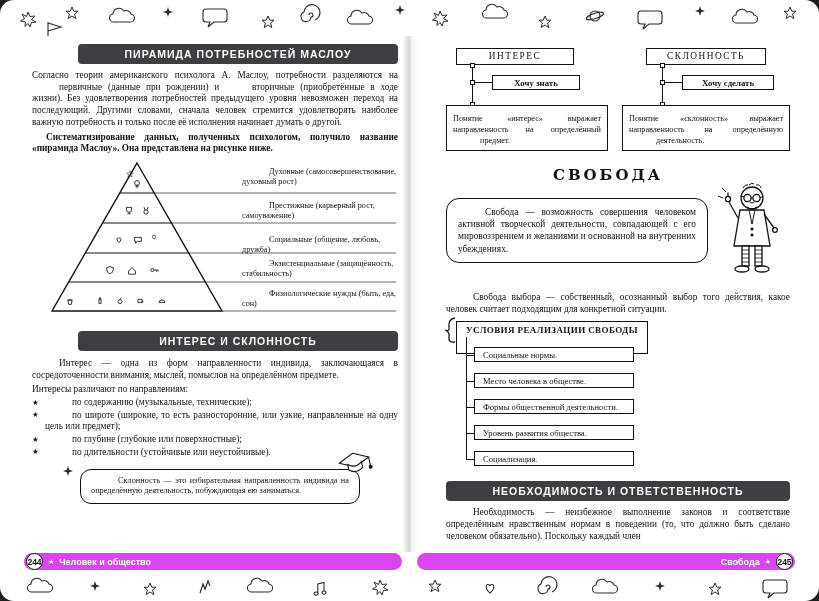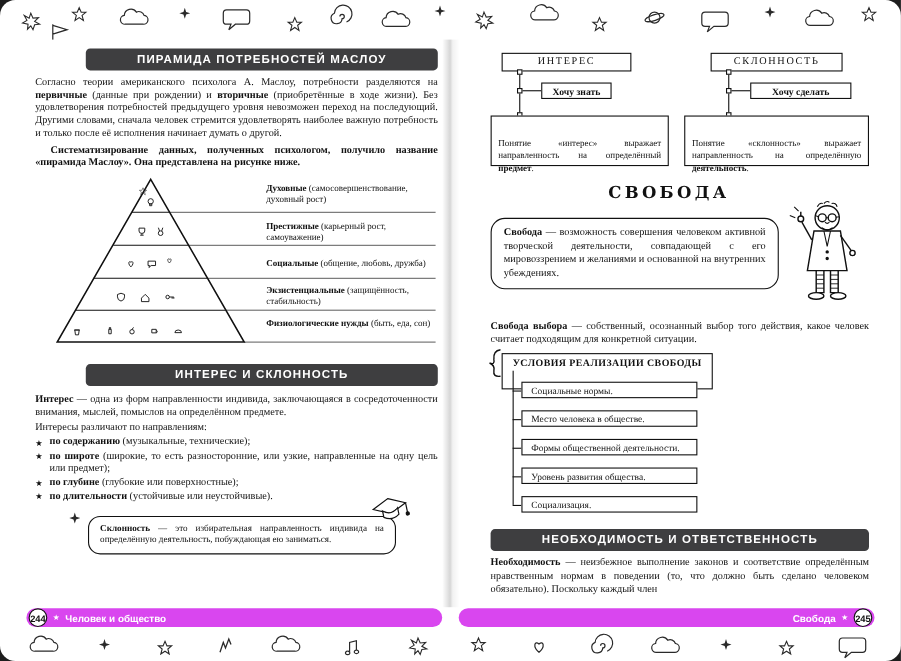--- a/index.html
+++ b/index.html
@@ -23,21 +23,21 @@
   
   .banner{
     background:#3e3e40;color:#fff;font-family:Liberation Sans, sans-serif;
     font-weight:bold;font-size:10.5px;letter-spacing:1px;text-align:center;
     padding:4px 2px;border-radius:4px;
   }
   .banner.inset{margin-left:46px;}
   
   .para{font-size:9.3px;line-height:1.26;text-align:justify;margin:0 0 3px 0;}
   .para.ind{text-indent:14px;font-weight:bold;}
-  .b{font-weight:bold;}
+  .b{font-weight:normal;margin-left:27px;}
   
   .pyr{position:relative;height:166px;margin:4px 0 6px 0;}
   .pyr svg{position:absolute;left:0;top:0;}
   .pyr-label{position:absolute;left:210px;width:156px;font-size:8.2px;line-height:1.25;}
   
   .bullet{position:relative;padding-left:13px;font-size:9.3px;line-height:1.26;text-align:justify;margin-bottom:1px;}
   .bullet .marker{position:absolute;left:0;top:0.5px;font-size:7.5px;font-family:"DejaVu Sans",sans-serif;}
   
   .callout{
     position:relative;margin:10px 0 0 48px;width:258px;
@@ -59,21 +59,21 @@
   }
   .fstar{font-size:7px;margin:0 5px;font-family:"DejaVu Sans",sans-serif;}
   .spacer{flex:1;}
   
   .flow{position:relative;height:110px;}
   .fbox{position:absolute;border:1.2px solid #111;background:#fff;text-align:center;
     font-size:9.3px;letter-spacing:1.5px;box-sizing:border-box;padding-top:2px;height:17px;}
   .wbox{position:absolute;border:1.2px solid #111;background:#fff;text-align:center;
     font-size:8.8px;font-weight:bold;box-sizing:border-box;padding-top:1.5px;height:15px;}
   .nbox{position:absolute;border:1.2px solid #111;background:#fff;font-size:8.2px;
-    line-height:1.32;text-align:justify;padding:20px 6px;box-sizing:border-box;}
+    line-height:1.32;text-align:justify;padding:8px 6px;box-sizing:border-box;}
   .vline{position:absolute;width:0;border-left:1.1px solid #111;}
   .hline{position:absolute;height:0;border-top:1.1px solid #111;}
   .node{position:absolute;width:5px;height:5px;background:#fff;border:1px solid #111;box-sizing:border-box;}
   
   .ftitle{font-family:"DejaVu Serif",serif;font-weight:bold;font-size:15px;
     letter-spacing:3px;text-align:center;margin:12px 20px 6px 0;}
   .bubble-row{position:relative;height:96px;margin-top:2px;}
   .bubble{
     position:absolute;left:0;top:8px;width:262px;border:1.6px solid #111;border-radius:13px;
     padding:7px 11px;font-size:9.4px;line-height:1.3;text-align:justify;box-sizing:border-box;background:#fff;
@@ -299,21 +299,21 @@
 
 <div class="page right">
   <div class="page-inner">
 
     <div class="flow">
       <div class="fbox" style="left:10px;top:4px;width:118px">ИНТЕРЕС</div>
       <div class="fbox" style="left:200px;top:4px;width:120px">СКЛОННОСТЬ</div>
 
       <div class="vline" style="left:26px;top:21px;height:40px"></div>
       <div class="hline" style="left:26px;top:38px;width:20px"></div>
-      <div class="wbox" style="left:46px;top:31px;width:64px">Хочу знать</div>
+      <div class="wbox" style="left:46px;top:31px;width:88px">Хочу знать</div>
 
       <div class="vline" style="left:216px;top:21px;height:40px"></div>
       <div class="hline" style="left:216px;top:38px;width:20px"></div>
       <div class="wbox" style="left:236px;top:31px;width:92px">Хочу сделать</div>
 
       <div class="node" style="left:24px;top:19px"></div>
       <div class="node" style="left:24px;top:36px"></div>
       <div class="node" style="left:24px;top:58px"></div>
       <div class="node" style="left:214px;top:19px"></div>
       <div class="node" style="left:214px;top:36px"></div>

